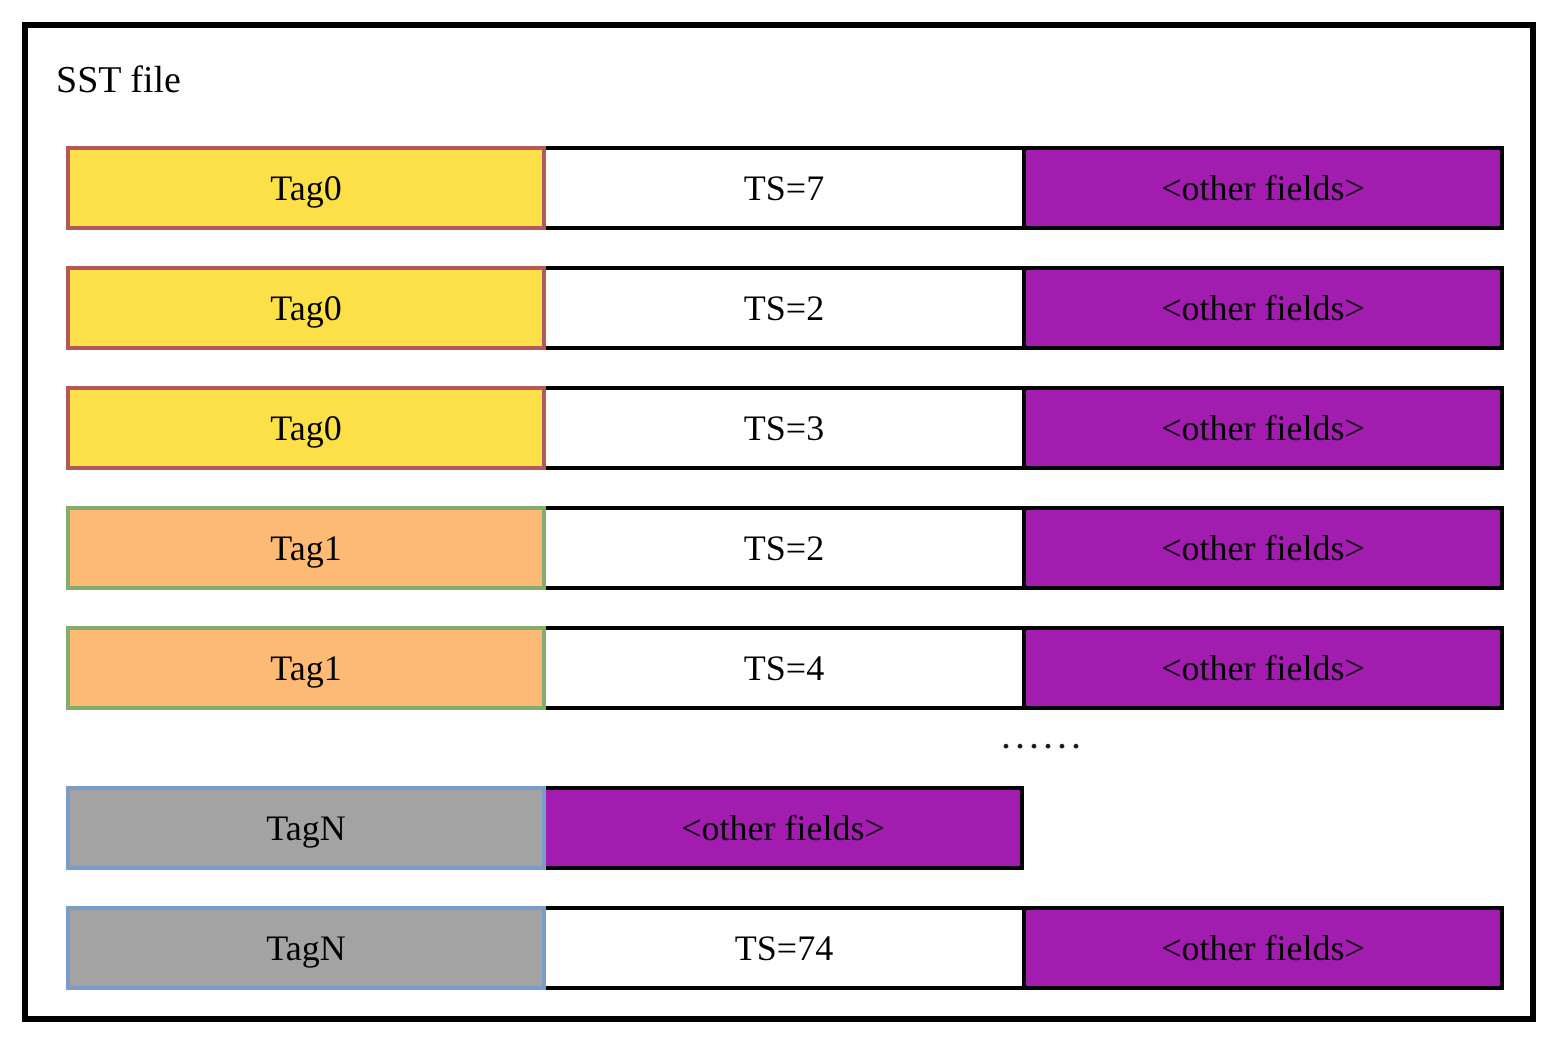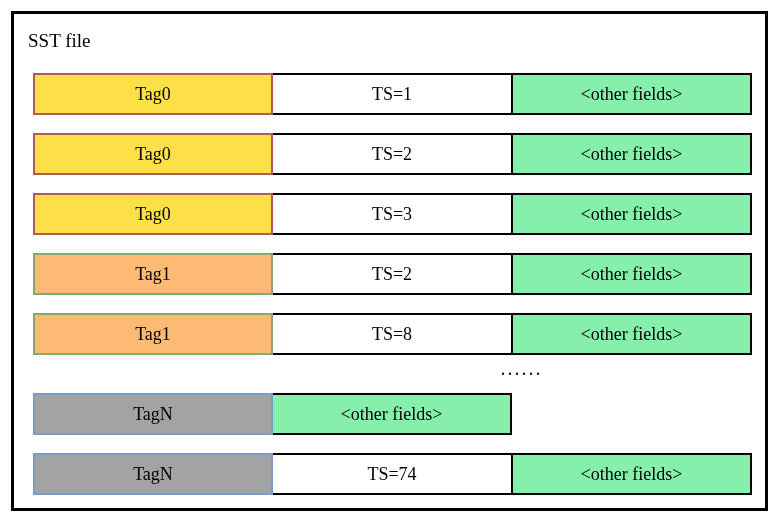--- a/index.html
+++ b/index.html
@@ -91,21 +91,21 @@
     border: 2px solid #000000;
     border-left-width: 0;
     background: #ffffff;
   }
 
   
   .cell-other {
     width: 239px;
     border: 2px solid #000000;
     border-left-width: 0;
-    background: #86efac;
+    background: #a21caf;
   }
 
   
   .ellipsis-row {
     position: absolute;
     left: 19px;
     width: 719px;
     height: 18px;
     display: flex;
     align-items: center;
@@ -124,21 +124,21 @@
 <body>
 
 <div id="canvas">
 
   <div class="sst-frame">
 
     <div class="frame-title">SST file</div>
 
     <div class="record-row" style="top:59px">
       <div class="cell cell-tag tag-pink">Tag0</div>
-      <div class="cell cell-ts">TS=1</div>
+      <div class="cell cell-ts">TS=7</div>
       <div class="cell cell-other">&lt;other fields&gt;</div>
     </div>
 
     <div class="record-row" style="top:119px">
       <div class="cell cell-tag tag-pink">Tag0</div>
       <div class="cell cell-ts">TS=2</div>
       <div class="cell cell-other">&lt;other fields&gt;</div>
     </div>
 
     <div class="record-row" style="top:179px">
@@ -148,21 +148,21 @@
     </div>
 
     <div class="record-row" style="top:239px">
       <div class="cell cell-tag tag-green">Tag1</div>
       <div class="cell cell-ts">TS=2</div>
       <div class="cell cell-other">&lt;other fields&gt;</div>
     </div>
 
     <div class="record-row" style="top:299px">
       <div class="cell cell-tag tag-green">Tag1</div>
-      <div class="cell cell-ts">TS=8</div>
+      <div class="cell cell-ts">TS=4</div>
       <div class="cell cell-other">&lt;other fields&gt;</div>
     </div>
 
     <div class="ellipsis-row" style="top:345px">
       <span class="ellipsis-dots">......</span>
     </div>
 
     <div class="record-row" style="top:379px">
       <div class="cell cell-tag tag-blue">TagN</div>
       <div class="cell cell-other">&lt;other fields&gt;</div>

